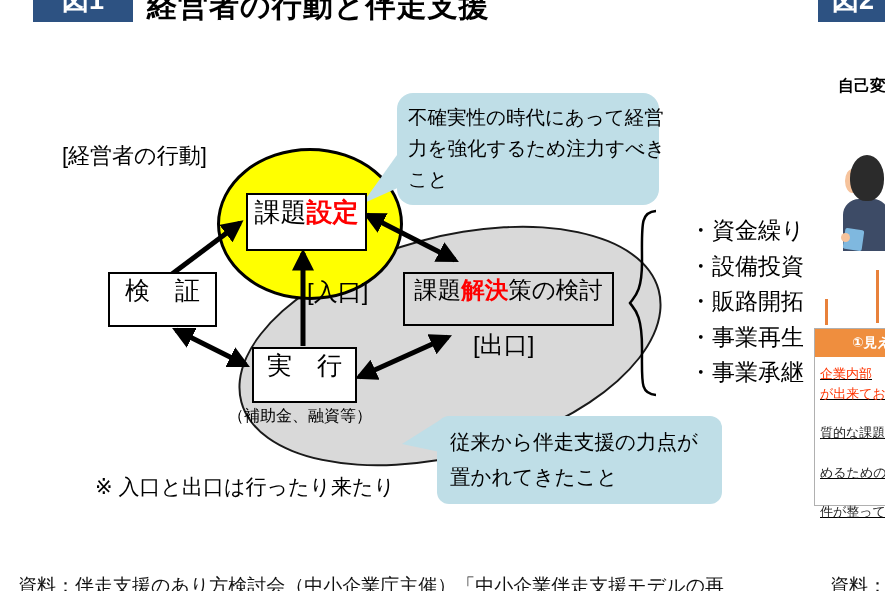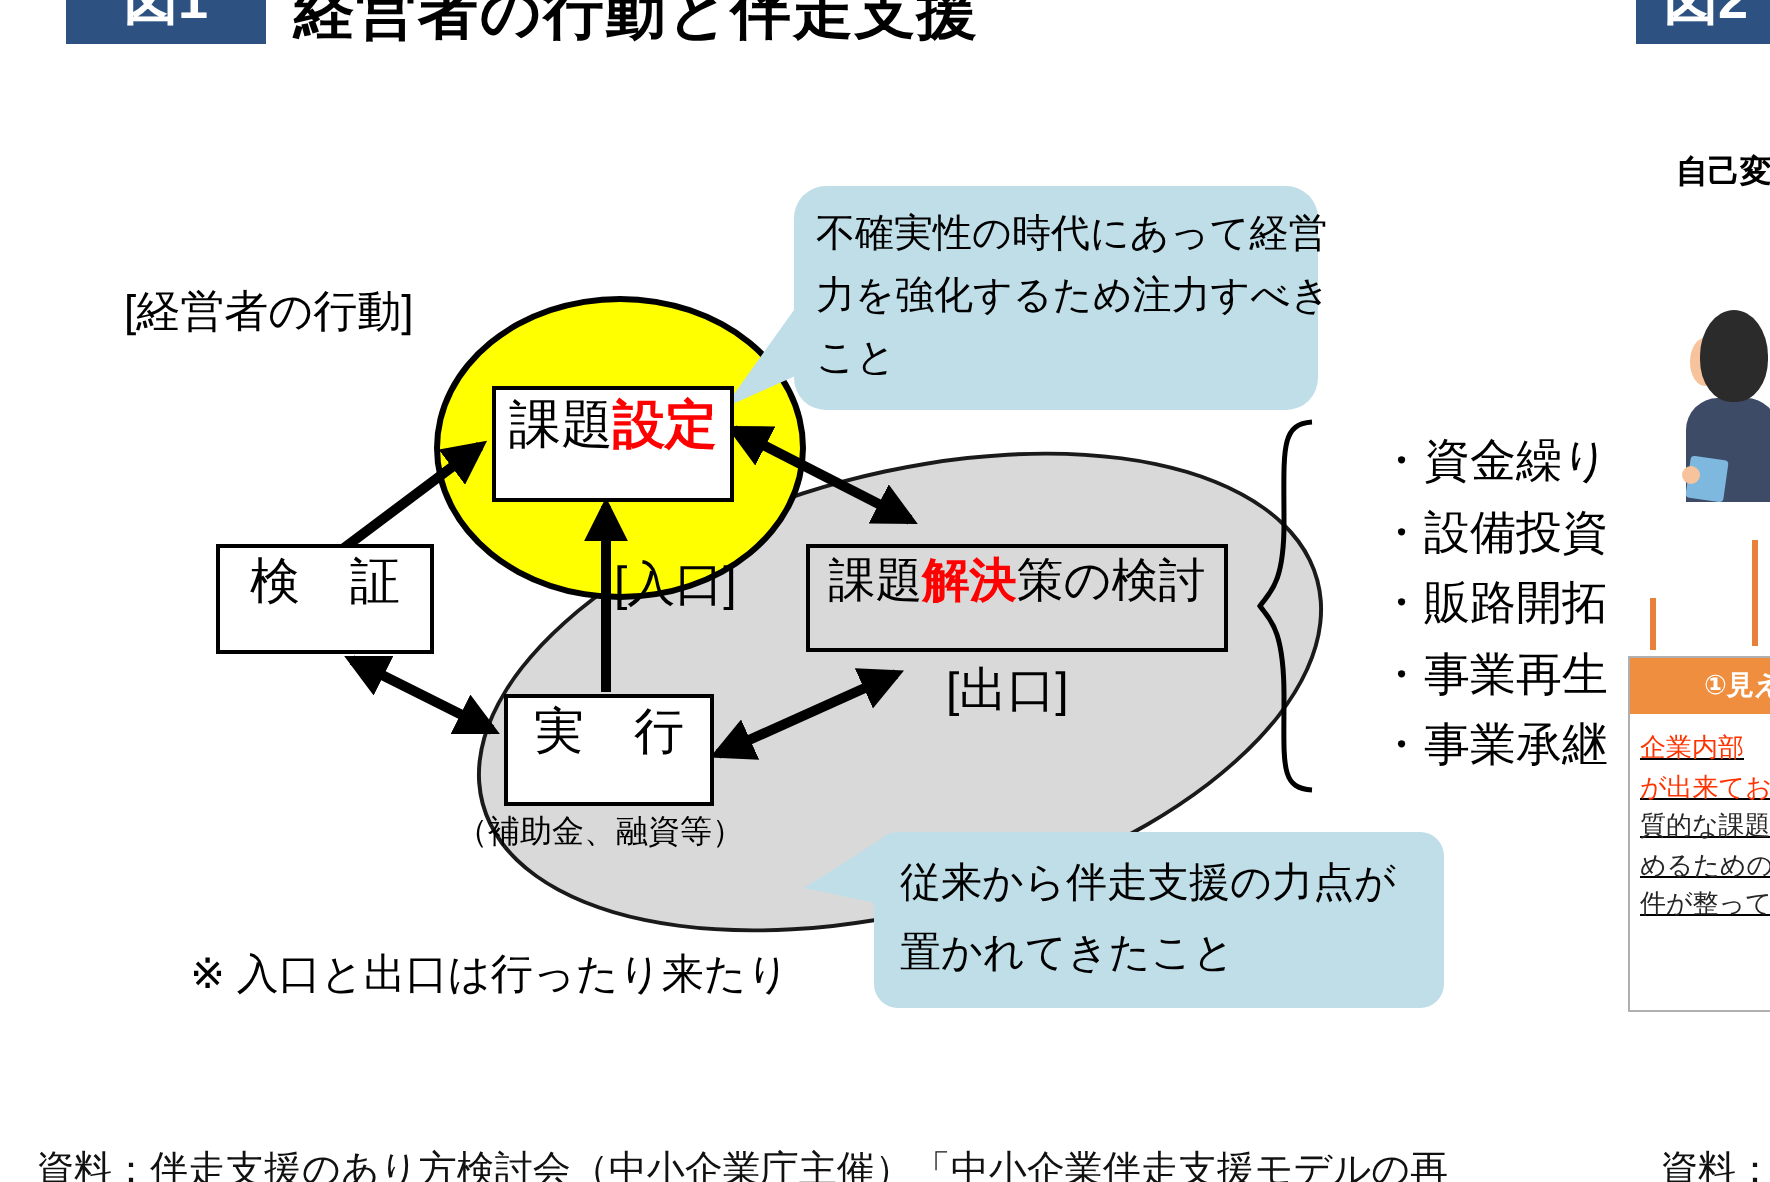--- a/index.html
+++ b/index.html
@@ -54,21 +54,21 @@
   #person .hand{position:absolute;left:-2px;top:78px;width:9px;height:9px;background:#F6C39C;border-radius:50%;}
   .orange-vline{width:3px;background:#E8813B;}
   #vline1{left:876px;top:270px;height:53px;}
   #vline2{left:825px;top:299px;height:26px;}
   #fig2-panel{left:814px;top:328px;width:72px;height:178px;border:1.5px solid #b0b0b0;background:#fff;box-sizing:border-box;}
   #fig2-panel .phead{height:28px;background:#EF8E3E;color:#fff;font-weight:bold;font-size:13.5px;
     line-height:28px;padding-left:37px;white-space:nowrap;}
   #fig2-panel .pbody{padding:7px 12px 0 5px;font-size:13px;line-height:19.5px;text-decoration:underline;}
   #fig2-panel .pline{white-space:nowrap;}
   #fig2-panel .pred{color:#FF3300;}
-  #fig2-panel .pblk{color:#262626;}
+  #fig2-panel .pblk{color:#262626;margin-top:20px;}
 </style>
 </head>
 <body>
 
 <div id="page">
 
   <div class="abs fig-badge" id="fig1-badge">
     <span>図1</span>
   </div>
   <div class="abs" id="fig1-title">経営者の行動と伴走支援</div>

